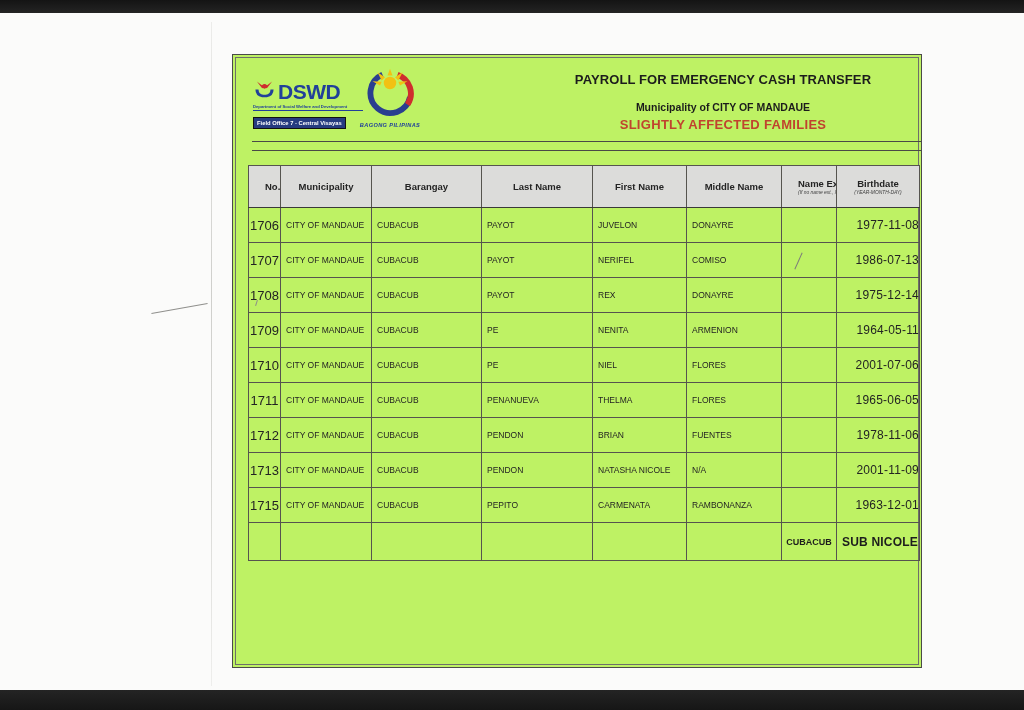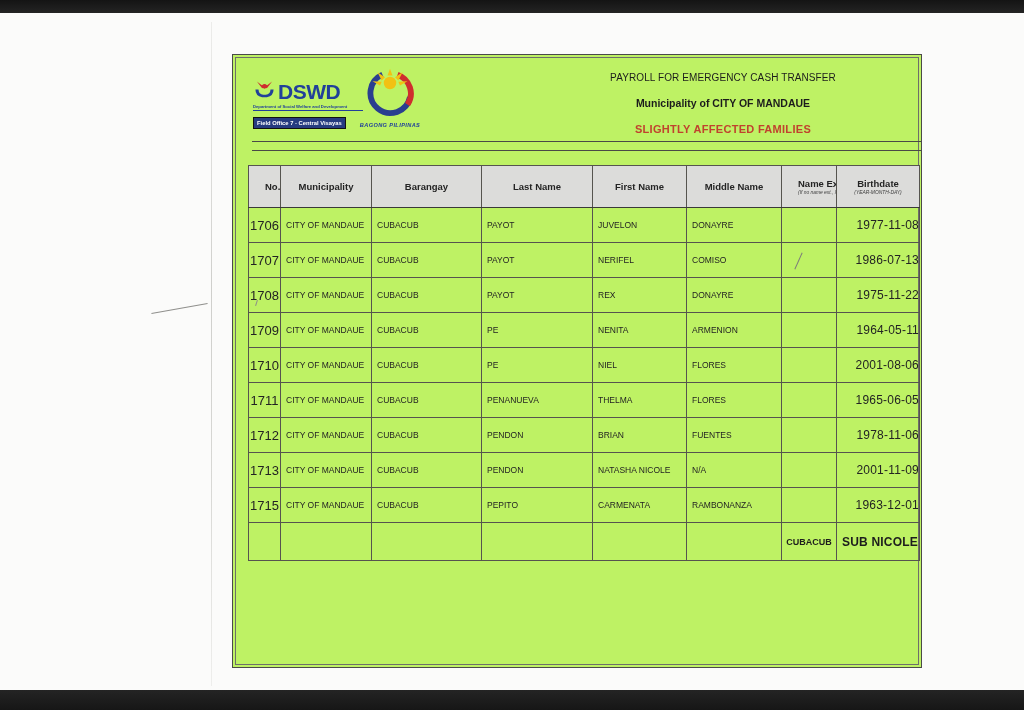--- a/index.html
+++ b/index.html
@@ -29,23 +29,23 @@
   .dswd-badge{display:inline-block;background:#263b80;color:#fff;font-size:5.8px;font-weight:bold;
     padding:2px 3px;margin-top:2px;white-space:nowrap;border:0.5px solid #111}
 
   
   .bagong{position:absolute;left:124px;top:13px;width:66px;text-align:center}
   .bagong-label{font-size:5.6px;font-weight:bold;font-style:italic;color:#21409a;
     letter-spacing:0.4px;white-space:nowrap;margin-top:0}
 
   
   .titleblock{position:absolute;left:295px;top:17px;width:390px;text-align:center;color:#1c1c1c}
-  .t1{font-size:10px;font-weight:normal;letter-spacing:0.1px}
+  .t1{font-size:13px;font-weight:bold;letter-spacing:0.1px}
   .t2{font-size:10.5px;font-weight:bold;margin-top:14px}
-  .t3{font-size:11px;font-weight:bold;margin-top:14px;letter-spacing:0.3px;color:#c0432e}
+  .t3{font-size:13px;font-weight:bold;margin-top:4px;letter-spacing:0.3px;color:#c0432e}
 
   .rule{position:absolute;left:19px;width:670px;height:1px;background:#47ance}
   .rule{background:#4a4a46}
   .r1{top:86px}.r2{top:95px}
 
   
   .payroll{position:absolute;left:15px;top:110px;width:671px;border-collapse:collapse;
     table-layout:fixed;border:1.5px solid #3a3a38}
   .payroll th,.payroll td{border:1px solid #56544f;overflow:hidden;white-space:nowrap}
   .payroll thead th{background:#dcdcda;height:41px;font-size:9.5px;font-weight:bold;color:#242424;
@@ -157,41 +157,41 @@
             <td class="c7">1986-07-13</td>
           </tr>
           <tr>
             <td class="c0">1708</td>
             <td class="c1">CITY OF MANDAUE</td>
             <td class="c2">CUBACUB</td>
             <td class="c3">PAYOT</td>
             <td class="c4">REX</td>
             <td class="c5">DONAYRE</td>
             <td class="c6"></td>
-            <td class="c7">1975-11-22</td>
+            <td class="c7">1975-12-14</td>
           </tr>
           <tr>
             <td class="c0">1709</td>
             <td class="c1">CITY OF MANDAUE</td>
             <td class="c2">CUBACUB</td>
             <td class="c3">PE</td>
             <td class="c4">NENITA</td>
             <td class="c5">ARMENION</td>
             <td class="c6"></td>
             <td class="c7">1964-05-11</td>
           </tr>
           <tr>
             <td class="c0">1710</td>
             <td class="c1">CITY OF MANDAUE</td>
             <td class="c2">CUBACUB</td>
             <td class="c3">PE</td>
             <td class="c4">NIEL</td>
             <td class="c5">FLORES</td>
             <td class="c6"></td>
-            <td class="c7">2001-08-06</td>
+            <td class="c7">2001-07-06</td>
           </tr>
           <tr>
             <td class="c0">1711</td>
             <td class="c1">CITY OF MANDAUE</td>
             <td class="c2">CUBACUB</td>
             <td class="c3">PENANUEVA</td>
             <td class="c4">THELMA</td>
             <td class="c5">FLORES</td>
             <td class="c6"></td>
             <td class="c7">1965-06-05</td>

